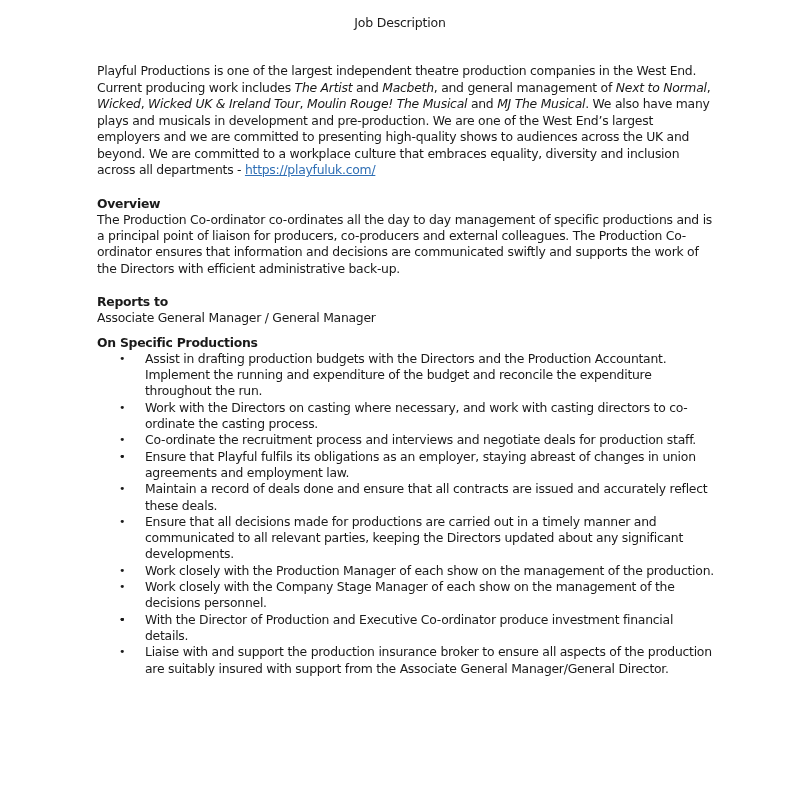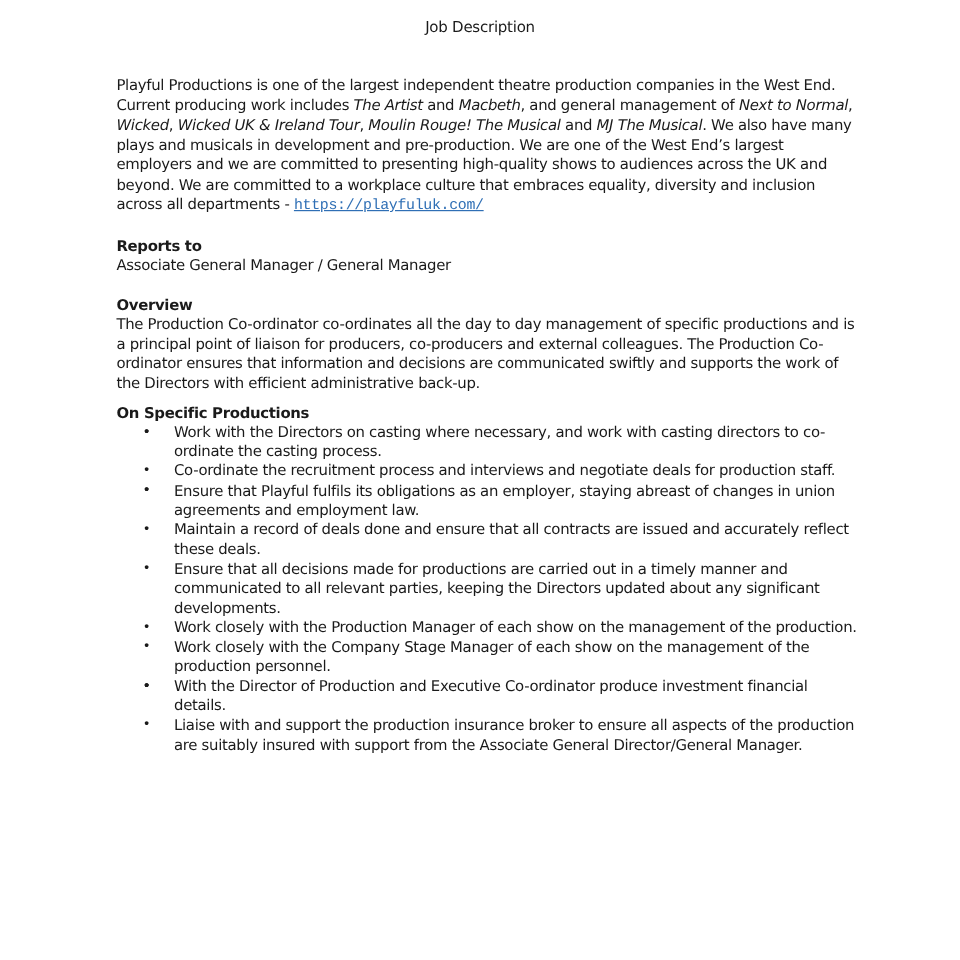--- a/index.html
+++ b/index.html
@@ -42,21 +42,20 @@
       letter-spacing: -0.25px;
     }
     .intro {
       margin: 0;
       line-height: 16.5px;
     }
     .intro em { }
     .intro a {
       color: #2f6fb5;
       text-decoration: underline;
-      font-family: Liberation Mono, monospace;
     }
     .section-heading {
       font-weight: bold;
       margin: 0;
       font-size: 12.4px;
     }
     .section {
       margin-top: 16px;
     }
     .section p {
@@ -86,43 +85,43 @@
 <body>
 
 <div class="page">
 
   <div class="doc-title">Job Description</div>
 
   <div class="content">
 
     <p class="intro"><span>Playful Productions is one of the largest independent theatre production companies in the West End. Current producing work includes </span><em>The Artist</em><span> and </span><em>Macbeth</em><span>, and general management of </span><em>Next to Normal</em><span>, </span><em>Wicked</em><span>, </span><em>Wicked UK &amp; Ireland Tour</em><span>, </span><em>Moulin Rouge! The Musical</em><span> and </span><em>MJ The Musical</em><span>. We also have many plays and musicals in development and pre-production. We are one of the West End’s largest employers and we are committed to presenting high-quality shows to audiences across the UK and beyond.  We are committed to a workplace culture that embraces equality, diversity and inclusion across all departments - </span><a href="#" style="color: rgb(47, 111, 181);">https://playfuluk.com/</a></p>
 
+    <div class="section overview">
+      <p class="section-heading">Overview</p>
+      <p>The Production Co-ordinator co-ordinates all the day to day management of specific productions and is a principal point of liaison for producers, co-producers and external colleagues. The Production Co-ordinator ensures that information and decisions are communicated swiftly and supports the work of the Directors with efficient administrative back-up.</p>
+    </div>
+
     <div class="section reports">
       <p class="section-heading">Reports to</p>
       <p>Associate General Manager / General Manager</p>
     </div>
 
-    <div class="section overview">
-      <p class="section-heading">Overview</p>
-      <p>The Production Co-ordinator co-ordinates all the day to day management of specific productions and is a principal point of liaison for producers, co-producers and external colleagues. The Production Co-ordinator ensures that information and decisions are communicated swiftly and supports the work of the Directors with efficient administrative back-up.</p>
-    </div>
-
     <div class="section specific">
       <p class="section-heading">On Specific Productions</p>
       <ul class="duties">
-        <li><span class="bullet">•</span></li>
+        <li><span class="bullet">•</span><span>Assist in drafting production budgets with the Directors and the Production Accountant. Implement the running and expenditure of the budget and reconcile the expenditure throughout the run.</span></li>
         <li><span class="bullet">•</span><span>Work with the Directors on casting where necessary, and work with casting directors to co-ordinate the casting process.</span></li>
         <li><span class="bullet">•</span><span>Co-ordinate the recruitment process and interviews and negotiate deals for production staff.</span></li>
         <li><span class="bullet">•</span></li>
         <li><span class="bullet">•</span><span>Ensure that Playful fulfils its obligations as an employer, staying abreast of changes in union agreements and employment law.</span></li>
         <li><span class="bullet">•</span><span>Maintain a record of deals done and ensure that all contracts are issued and accurately reflect these deals.</span></li>
         <li><span class="bullet">•</span><span>Ensure that all decisions made for productions are carried out in a timely manner and communicated to all relevant parties, keeping the Directors updated about any significant developments.</span></li>
         <li><span class="bullet">•</span><span>Work closely with the Production Manager of each show on the management of the production.</span></li>
-        <li><span class="bullet">•</span><span>Work closely with the Company Stage Manager of each show on the management of the production personnel.</span></li>
+        <li><span class="bullet">•</span><span>Work closely with the Company Stage Manager of each show on the management of the decisions personnel.</span></li>
         <li><span class="bullet">•</span></li>
         <li><span class="bullet">•</span></li>
         <li><span class="bullet">•</span><span>With the Director of Production and Executive Co-ordinator produce investment financial details.</span></li>
-        <li><span class="bullet">•</span><span>Liaise with and support the production insurance broker to ensure all aspects of the production are suitably insured with support from the Associate General Director/General Manager.</span></li>
+        <li><span class="bullet">•</span><span>Liaise with and support the production insurance broker to ensure all aspects of the production are suitably insured with support from the Associate General Manager/General Director.</span></li>
       </ul>
     </div>
 
   </div>
 </div>
 
 </body></html>

